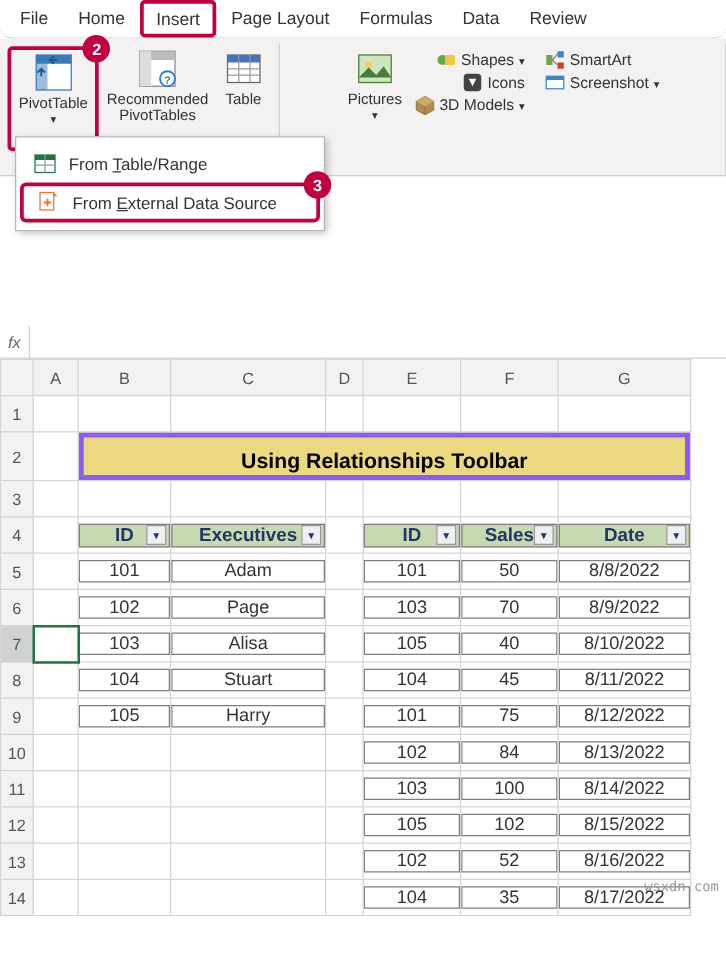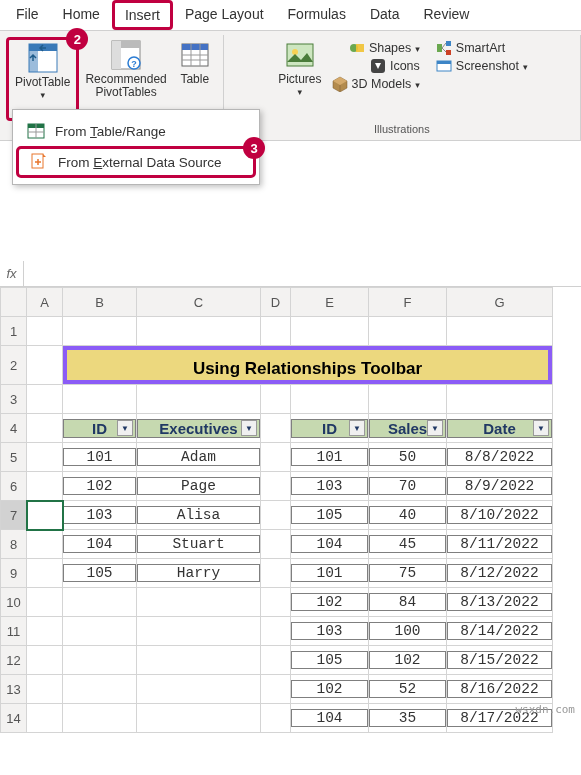--- a/index.html
+++ b/index.html
@@ -1,19 +1,19 @@
 <!DOCTYPE html>
 <html><head>
 <meta charset="utf-8">
 <style>
 * { box-sizing: border-box; margin: 0; padding: 0; }
 body { font-family: "Segoe UI", Tahoma, sans-serif; font-size: 13px; background: #fff; color: #333; width: 581px; }
 
 
-.tabs { display: flex; background: #fff; border-bottom: 1px solid #d0d0d0; padding: 0 4px; position: relative; }
+.tabs { display: flex; background: #fff; border-bottom: 1px solid #d0d0d0; padding: 0 4px; position: relative; border-radius: 10px; }
 .tab { padding: 6px 12px; cursor: pointer; color: #333; font-size: 14px; }
 .tab.hl { border: 3px solid #c00040; border-radius: 4px; padding: 4px 10px; position: relative; }
 
 
 .ribbon { display: flex; background: #f3f2f1; border-bottom: 1px solid #d0d0d0; padding: 4px 0 0; height: 110px; position: relative; }
 .group { display: flex; flex-direction: column; align-items: center; border-right: 1px solid #d0d0d0; padding: 2px 6px; }
 .group-row { display: flex; }
 .big-btn { display: flex; flex-direction: column; align-items: center; padding: 2px 6px; cursor: pointer; text-align: center; justify-content: flex-start; height: 84px; }
 .big-btn .icon-box { width: 32px; height: 32px; margin-bottom: 2px; display:flex;align-items:center;justify-content:center; }
 .big-btn .lbl { font-size: 12px; line-height: 1.1; }
@@ -41,21 +41,21 @@
 .grid .ch { background:#f3f2f1; text-align:center; font-weight:normal; color:#555; font-size:13px; height:22px; }
 .grid .rh { background:#f3f2f1; text-align:center; font-weight:normal; color:#555; width:26px; font-size:13px; }
 .grid .rh.sel { background:#d2d2d2; }
 .grid td.cell { background:#fff; }
 .grid td.sel { outline: 2px solid #217346; outline-offset:-1px; }
 .corner { background:#f3f2f1; width:26px; height:22px; }
 
 
 .title-bar { background: #ecd87e; color:#000; font-weight:bold; text-align:center; font-size:17px; height:38px; line-height:38px; border:4px solid #8b5cf6; }
 .dt-h { background:#c6d9b0; color:#203864; font-weight:bold; text-align:center; font-size:15px; position:relative; border:1px solid #7f7f7f; }
-.dt-c { text-align:center; font-size:14.5px; border:1px solid #7f7f7f; background:#fff;font-family:Liberation Mono, monospace; }
+.dt-c { text-align:center; font-size:14.5px; border:1px solid #7f7f7f; background:#fff; }
 .filter-btn { position:absolute; right:2px; top:50%; transform:translateY(-50%); width:16px; height:16px; background:#f0f0f0; border:1px solid #999; display:flex; align-items:center; justify-content:center; font-size:8px; }
 
 
 .badge { position:absolute; width:22px; height:22px; border-radius:50%; background:#c00040; color:#fff; font-weight:bold; display:flex;align-items:center;justify-content:center; font-size:13px; z-index:20; }
 
 .wm { position:absolute; right:6px; bottom:17px; color:#999; font-size:11px; font-family: monospace; }
 .underline-char { text-decoration: underline; }
 </style>
 </head>
 <body>
@@ -177,21 +177,20 @@
               <svg width="16" height="16">
                 <rect x="1" y="3" width="14" height="10" fill="#fff" stroke="#3d85c6"></rect>
                 <rect x="1" y="3" width="14" height="3" fill="#3d85c6"></rect>
               </svg>
             </span>
             <span>Screenshot</span> 
             <span class="caret">▾</span>
           </div>
       </div>
     </div>
-    <div class="group-label">Illustrations</div>
   </div>
 </div>
 
 <div class="dropdown">
   <div class="dd-item">
     <span class="dd-icon">
         <svg width="18" height="18">
           <rect x="1" y="2" width="16" height="14" fill="#fff" stroke="#217346"></rect>
           <rect x="1" y="2" width="16" height="4" fill="#217346"></rect>
           <line x1="1" y1="10" x2="17" y2="10" stroke="#999"></line>

